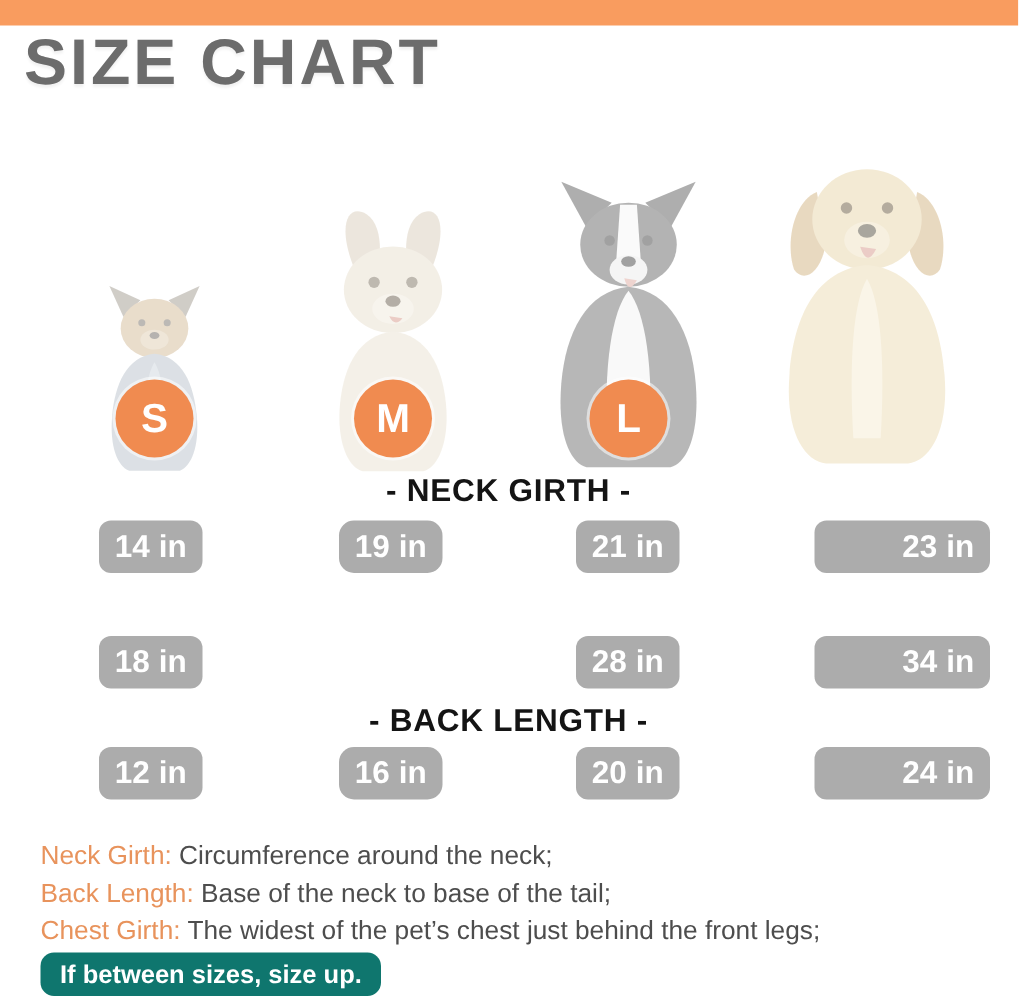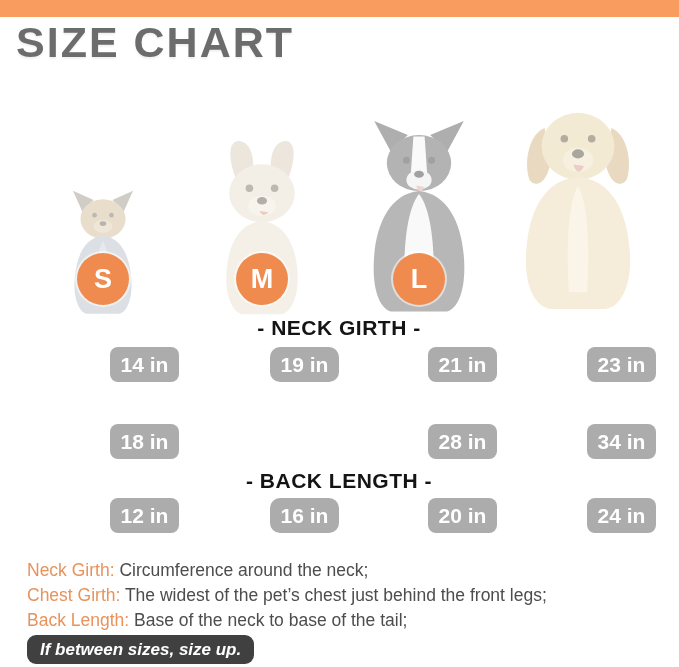--- a/index.html
+++ b/index.html
@@ -44,41 +44,39 @@
   }
   .heading-neck{top:316px;}
   .heading-chest{top:393px;}
   .heading-back{top:469px;}
   .value-box{
     position:absolute;width:69px;height:35px;border-radius:8px;
     background:#ACACAC;
     color:#ffffff;font-size:21px;font-weight:bold;
     display:flex;align-items:center;justify-content:center;
     white-space:nowrap;
-    margin-left:44px;
   }
   .row-0{top:347px;}
   .row-1{top:424px;}
   .row-2{top:498px;}
   .col-0{left:66px;}
   .col-1{left:226px;border-radius:10px;}
   .col-2{left:384px;text-align:center;}
-  .col-3{left:543px;}
+  .col-3{left:543px;padding-left:48px;}
   .definitions{
     position:absolute;left:27px;top:558px;
     font-size:17.5px;line-height:25px;color:#4D4D4D;
   }
   .definitions .term{color:#E8935C;}
   .footer-pill{
     position:absolute;left:27px;top:635px;height:29px;
-    background:#404040;border-radius:9px;
+    background:#0f766e;border-radius:9px;
     color:#ffffff;font-size:17px;font-weight:bold;
     line-height:29px;padding:0 13px;
     white-space:nowrap;
-    font-style:italic;
   }
 </style>
 </head>
 <body>
 
 <div class="stage">
 
   <div class="top-bar"></div>
 
   <div class="title">SIZE CHART</div>
@@ -157,19 +155,19 @@
   <div class="value-box row-1 col-3">34 in</div>
 
   <div class="section-heading heading-back">- BACK LENGTH -</div>
   <div class="value-box row-2 col-0">12 in</div>
   <div class="value-box row-2 col-1">16 in</div>
   <div class="value-box row-2 col-2">20 in</div>
   <div class="value-box row-2 col-3">24 in</div>
 
   <div class="definitions">
     <div><span class="term">Neck Girth:</span><span> Circumference around the neck;</span></div>
+    <div><span class="term">Back Length:</span><span> Base of the neck to base of the tail;</span></div>
     <div><span class="term">Chest Girth:</span><span> The widest of the pet’s chest just behind the front legs;</span></div>
-    <div><span class="term">Back Length:</span><span> Base of the neck to base of the tail;</span></div>
   </div>
 
   <div class="footer-pill">If between sizes, size up.</div>
 
 </div>
 
 </body></html>

